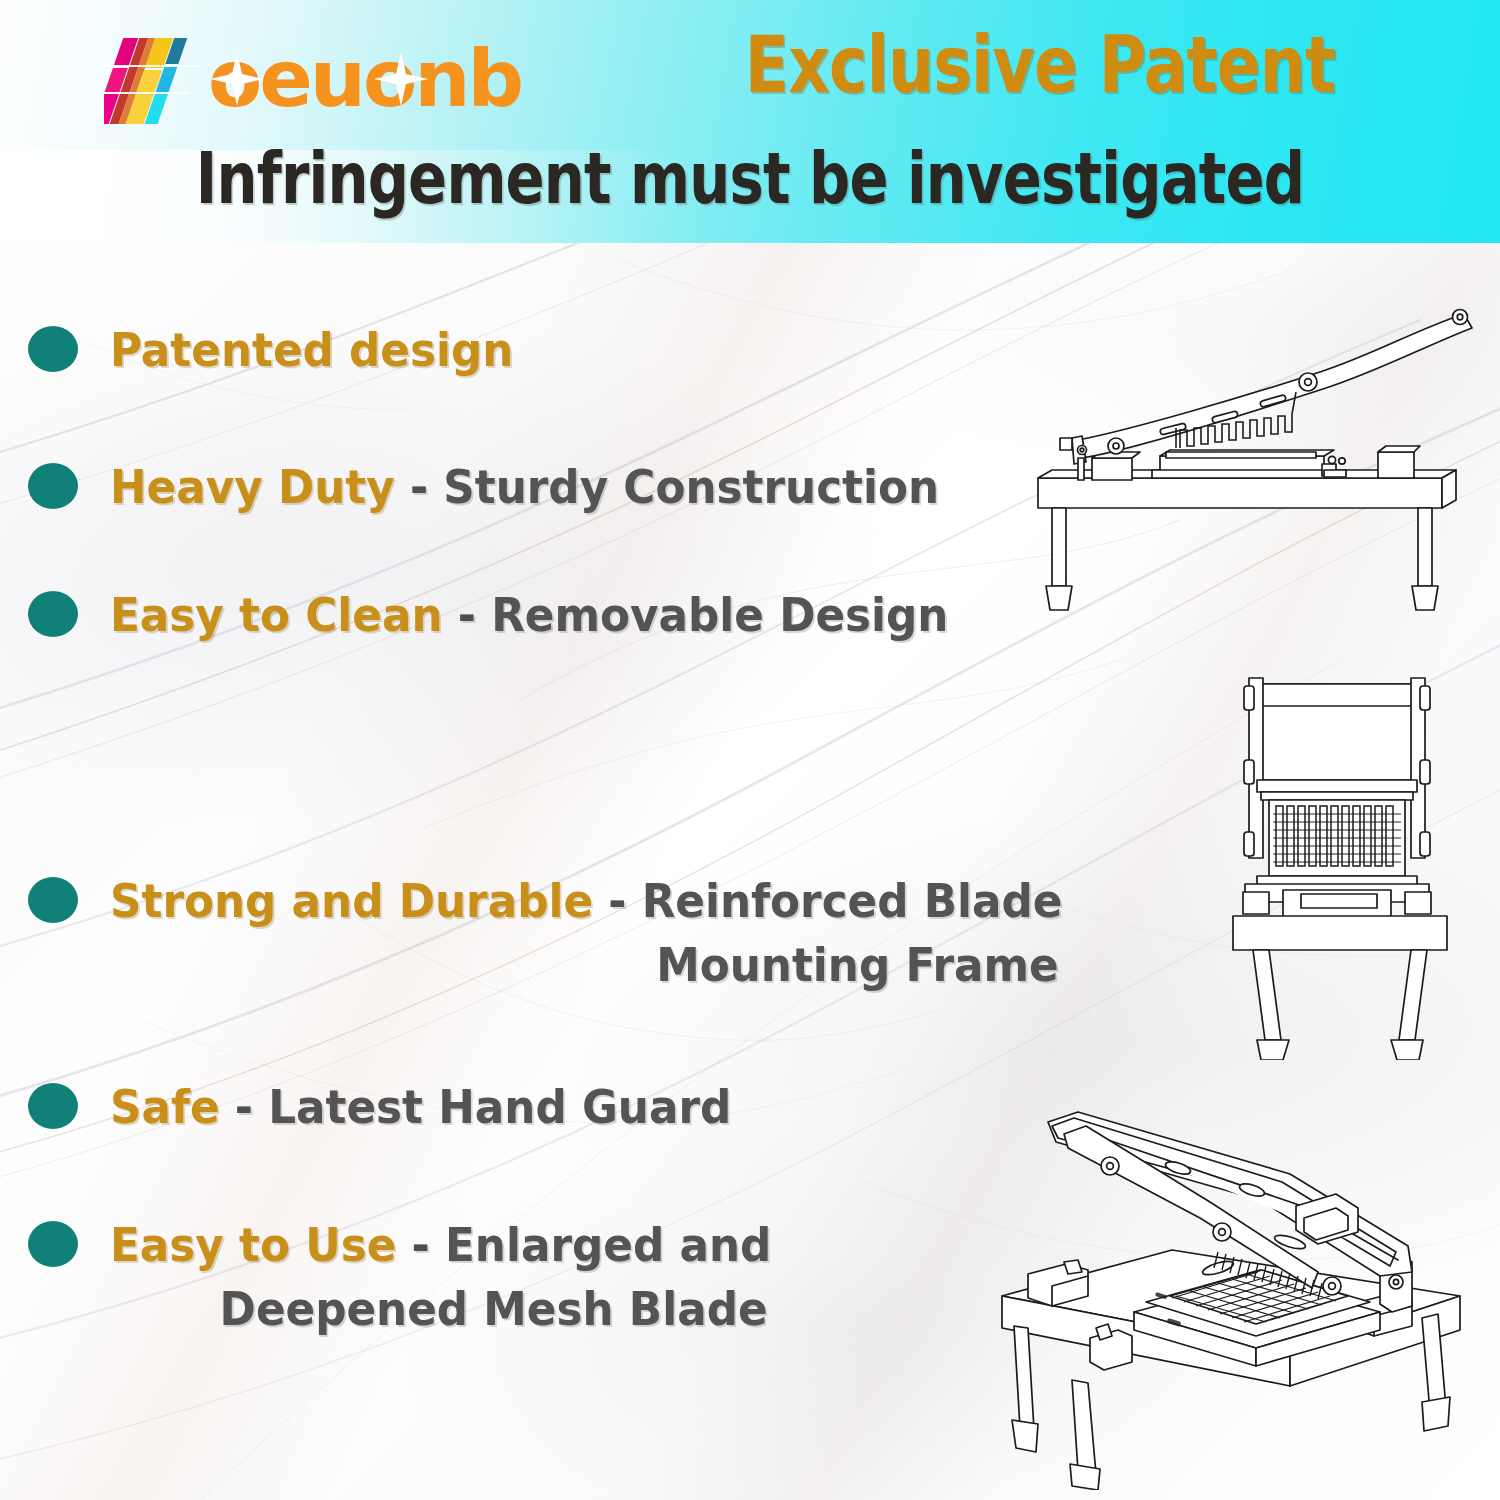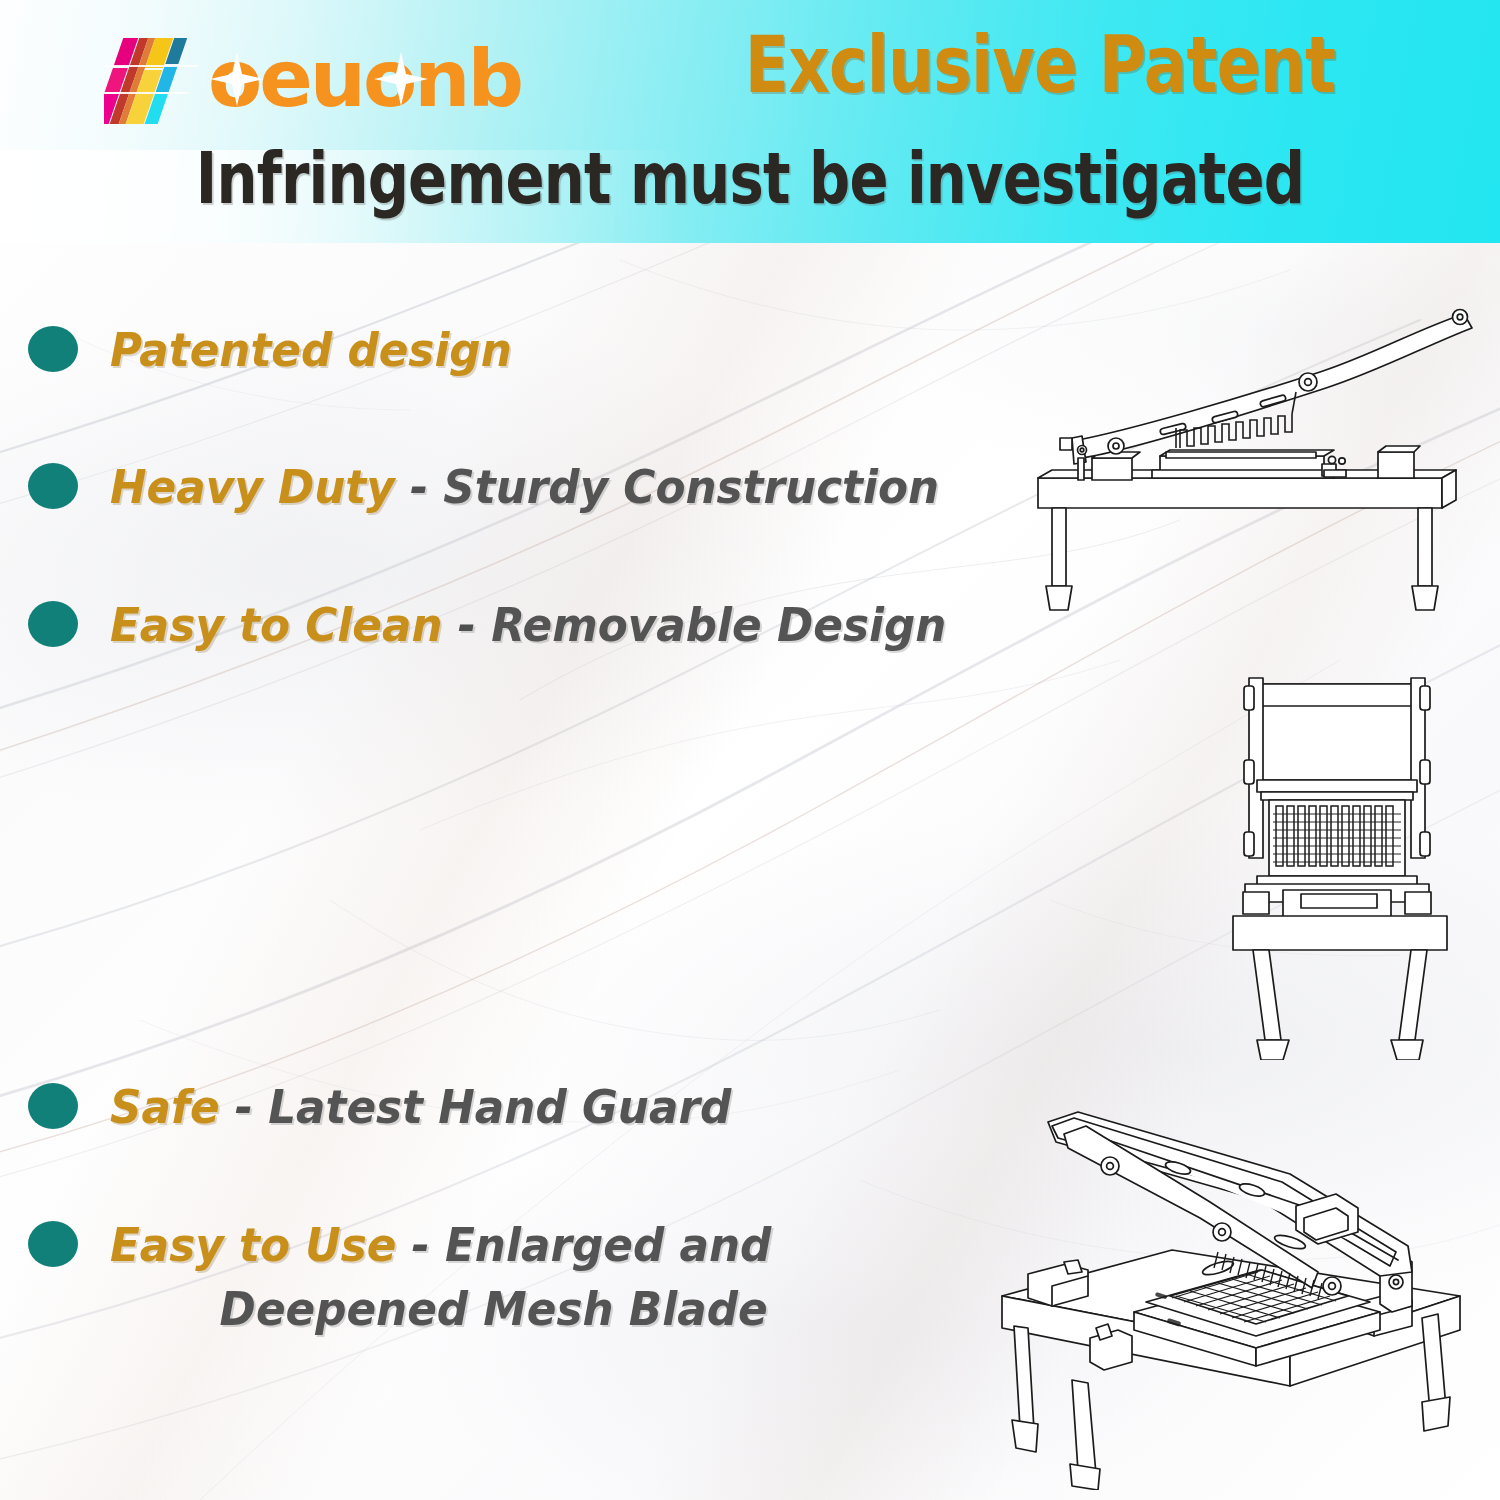--- a/index.html
+++ b/index.html
@@ -139,21 +139,20 @@
     white-space: nowrap;
   }
 
   
   .bullets {
     position: absolute;
     left: 0;
     top: 243px;
     width: 1030px;
     height: 1138px;
-    font-style: italic;
   }
   .bullet-row {
     position: absolute;
     left: 28px;
     display: block;
   }
   .bullet-dot {
     position: absolute;
     left: 0;
     top: 8px;
@@ -492,28 +491,35 @@
       </div>
     </div>
 
     <div class="bullet-row" style="top:212px;text-align:right;">
       <div class="bullet-dot"></div>
       <div class="bullet-text">
         <span class="hl">Heavy Duty</span><span class="sep"> - </span><span class="rest">Sturdy Construction</span>
       </div>
     </div>
 
-    <div class="bullet-row" style="top:350px;">
+    <div class="bullet-row" style="top:340px;">
       <div class="bullet-dot"></div>
       <div class="bullet-text">
         <span class="hl">Easy to Clean</span><span class="sep"> - </span><span class="rest">Removable Design</span>
       </div>
     </div>
 
 
+    <div class="bullet-row" style="top:626px;">
+      <div class="bullet-dot"></div>
+      <div class="bullet-text">
+        <span class="hl">Strong and Durable</span><span class="sep"> - </span><span class="rest">Reinforced Blade</span>
+        <span class="bullet-line2">Mounting Frame</span>
+      </div>
+    </div>
 
     <div class="bullet-row" style="top:970px;">
       <div class="bullet-dot"></div>
       <div class="bullet-text">
         <span class="hl">Easy to Use</span><span class="sep"> - </span><span class="rest">Enlarged and</span>
         <span class="bullet-line2">Deepened Mesh Blade</span>
       </div>
     </div>
 
     <div class="bullet-row" style="top:832px;">

